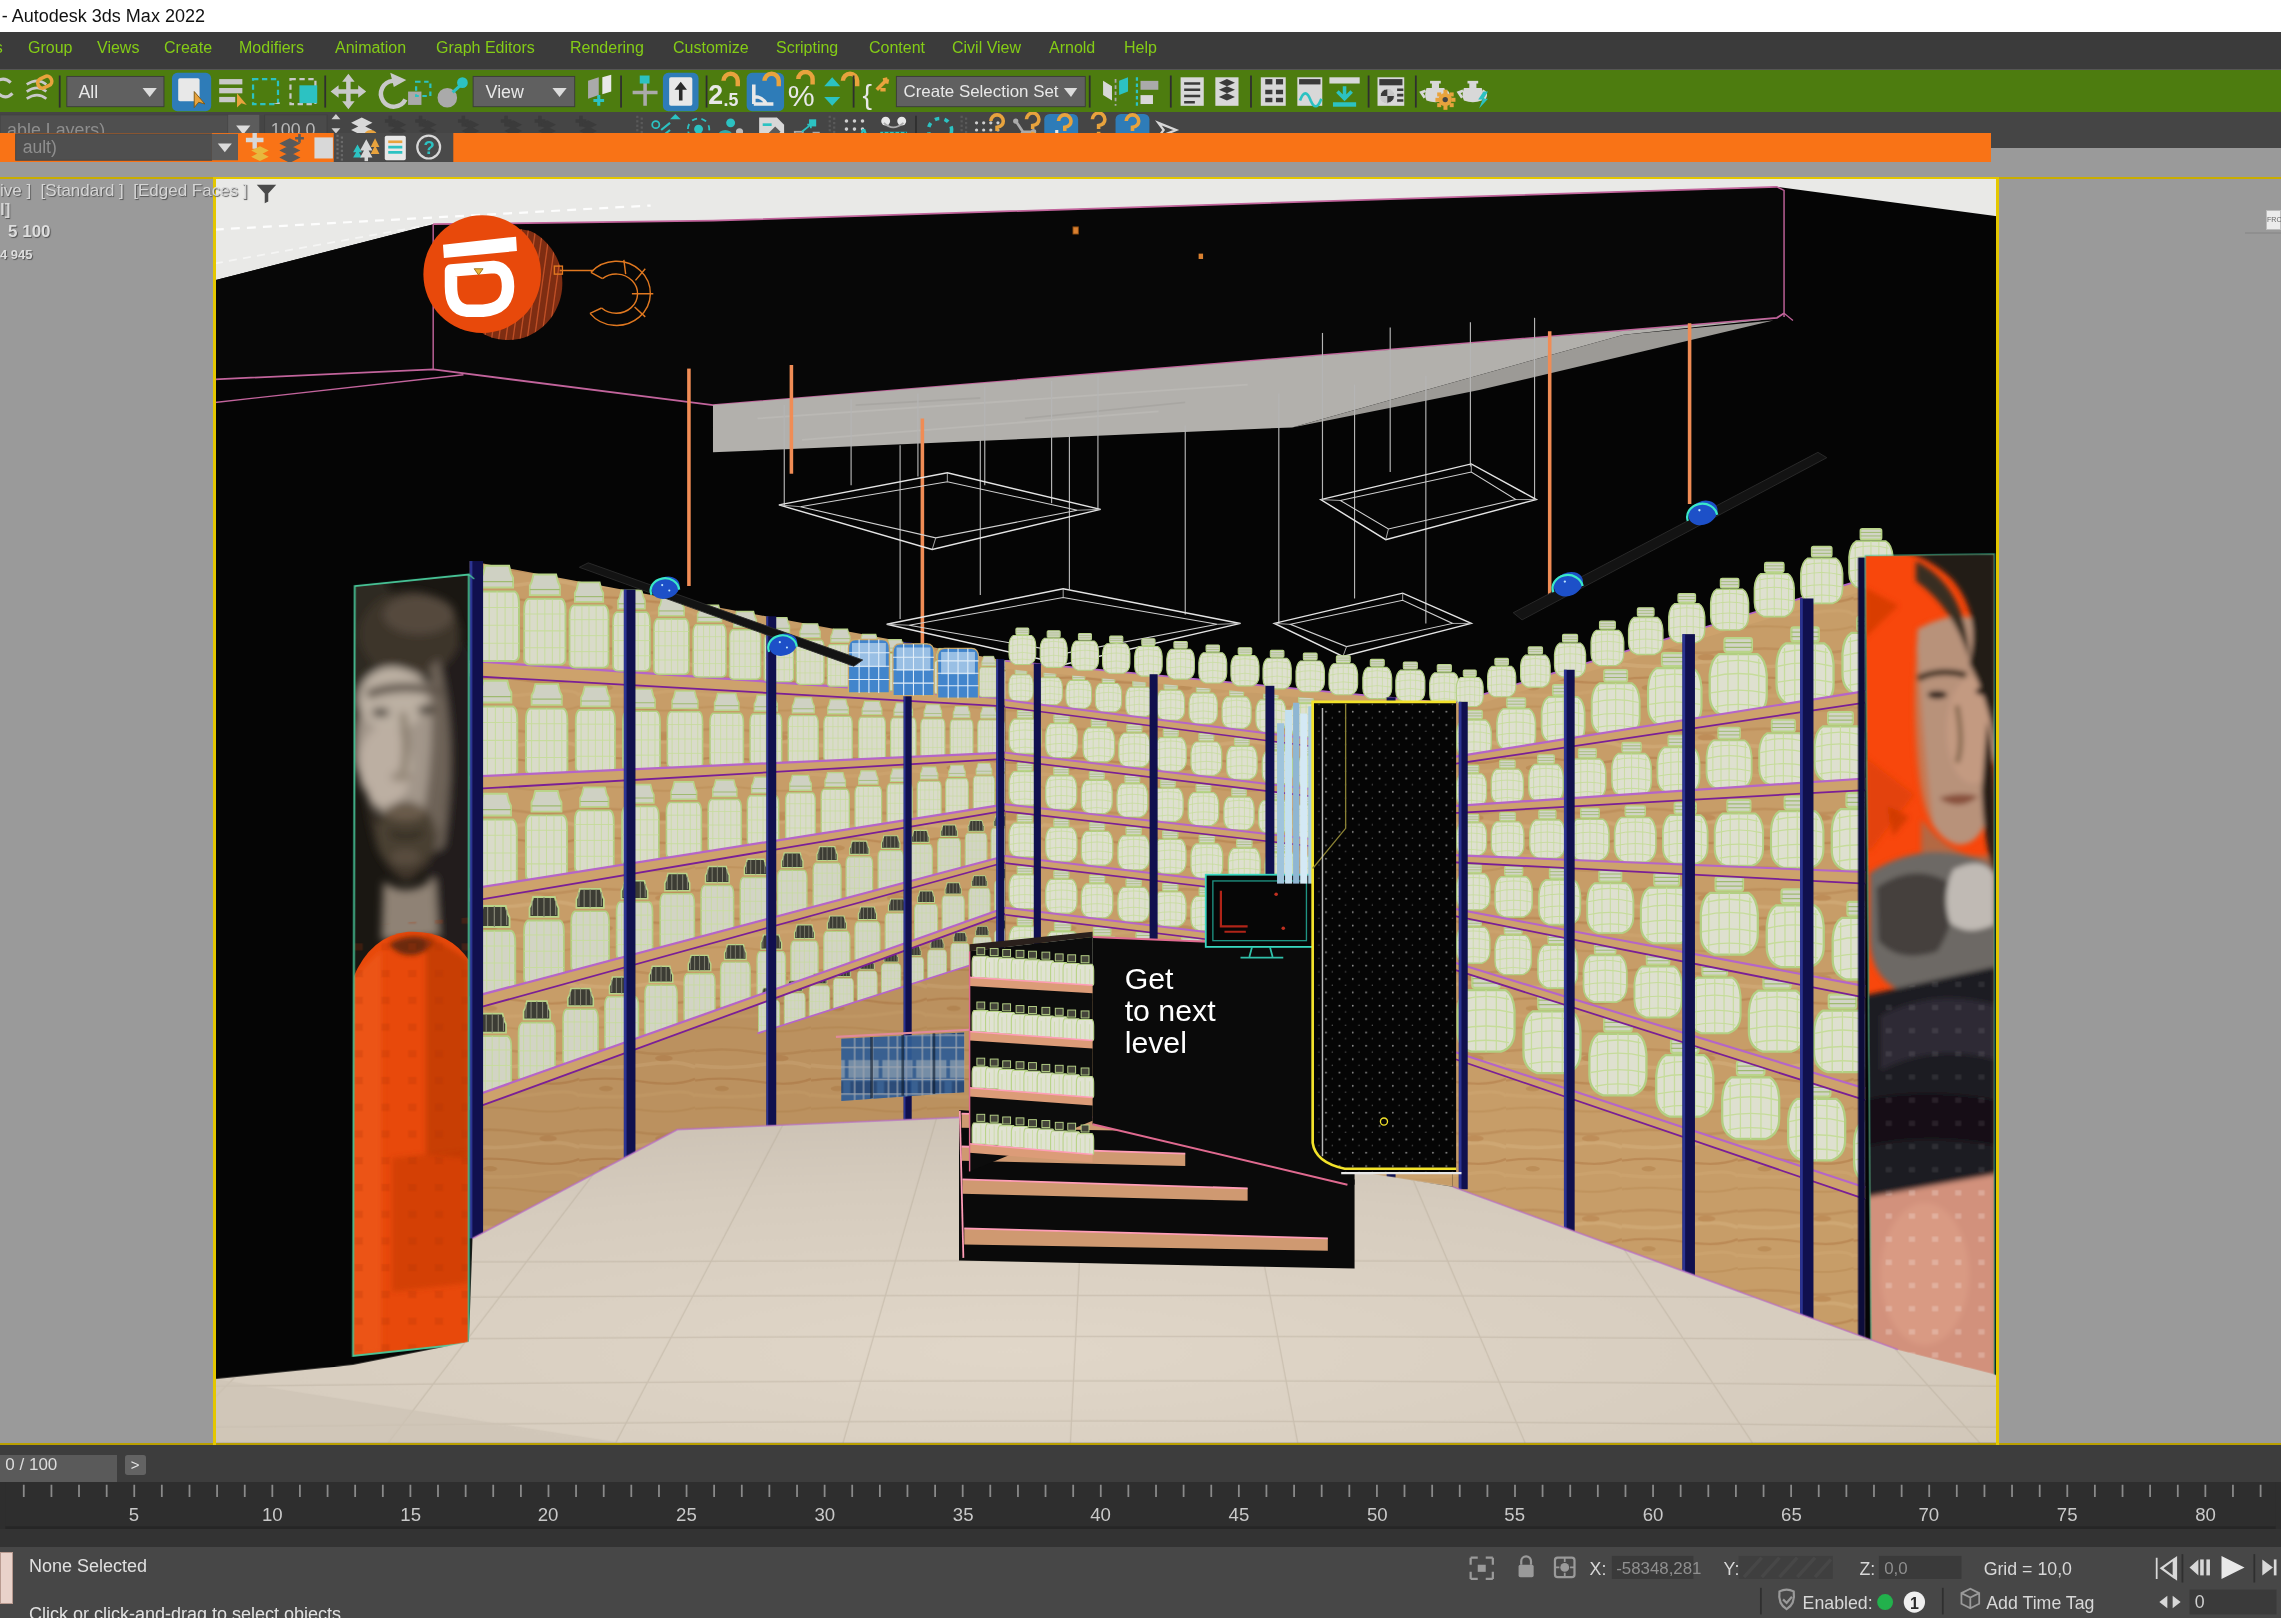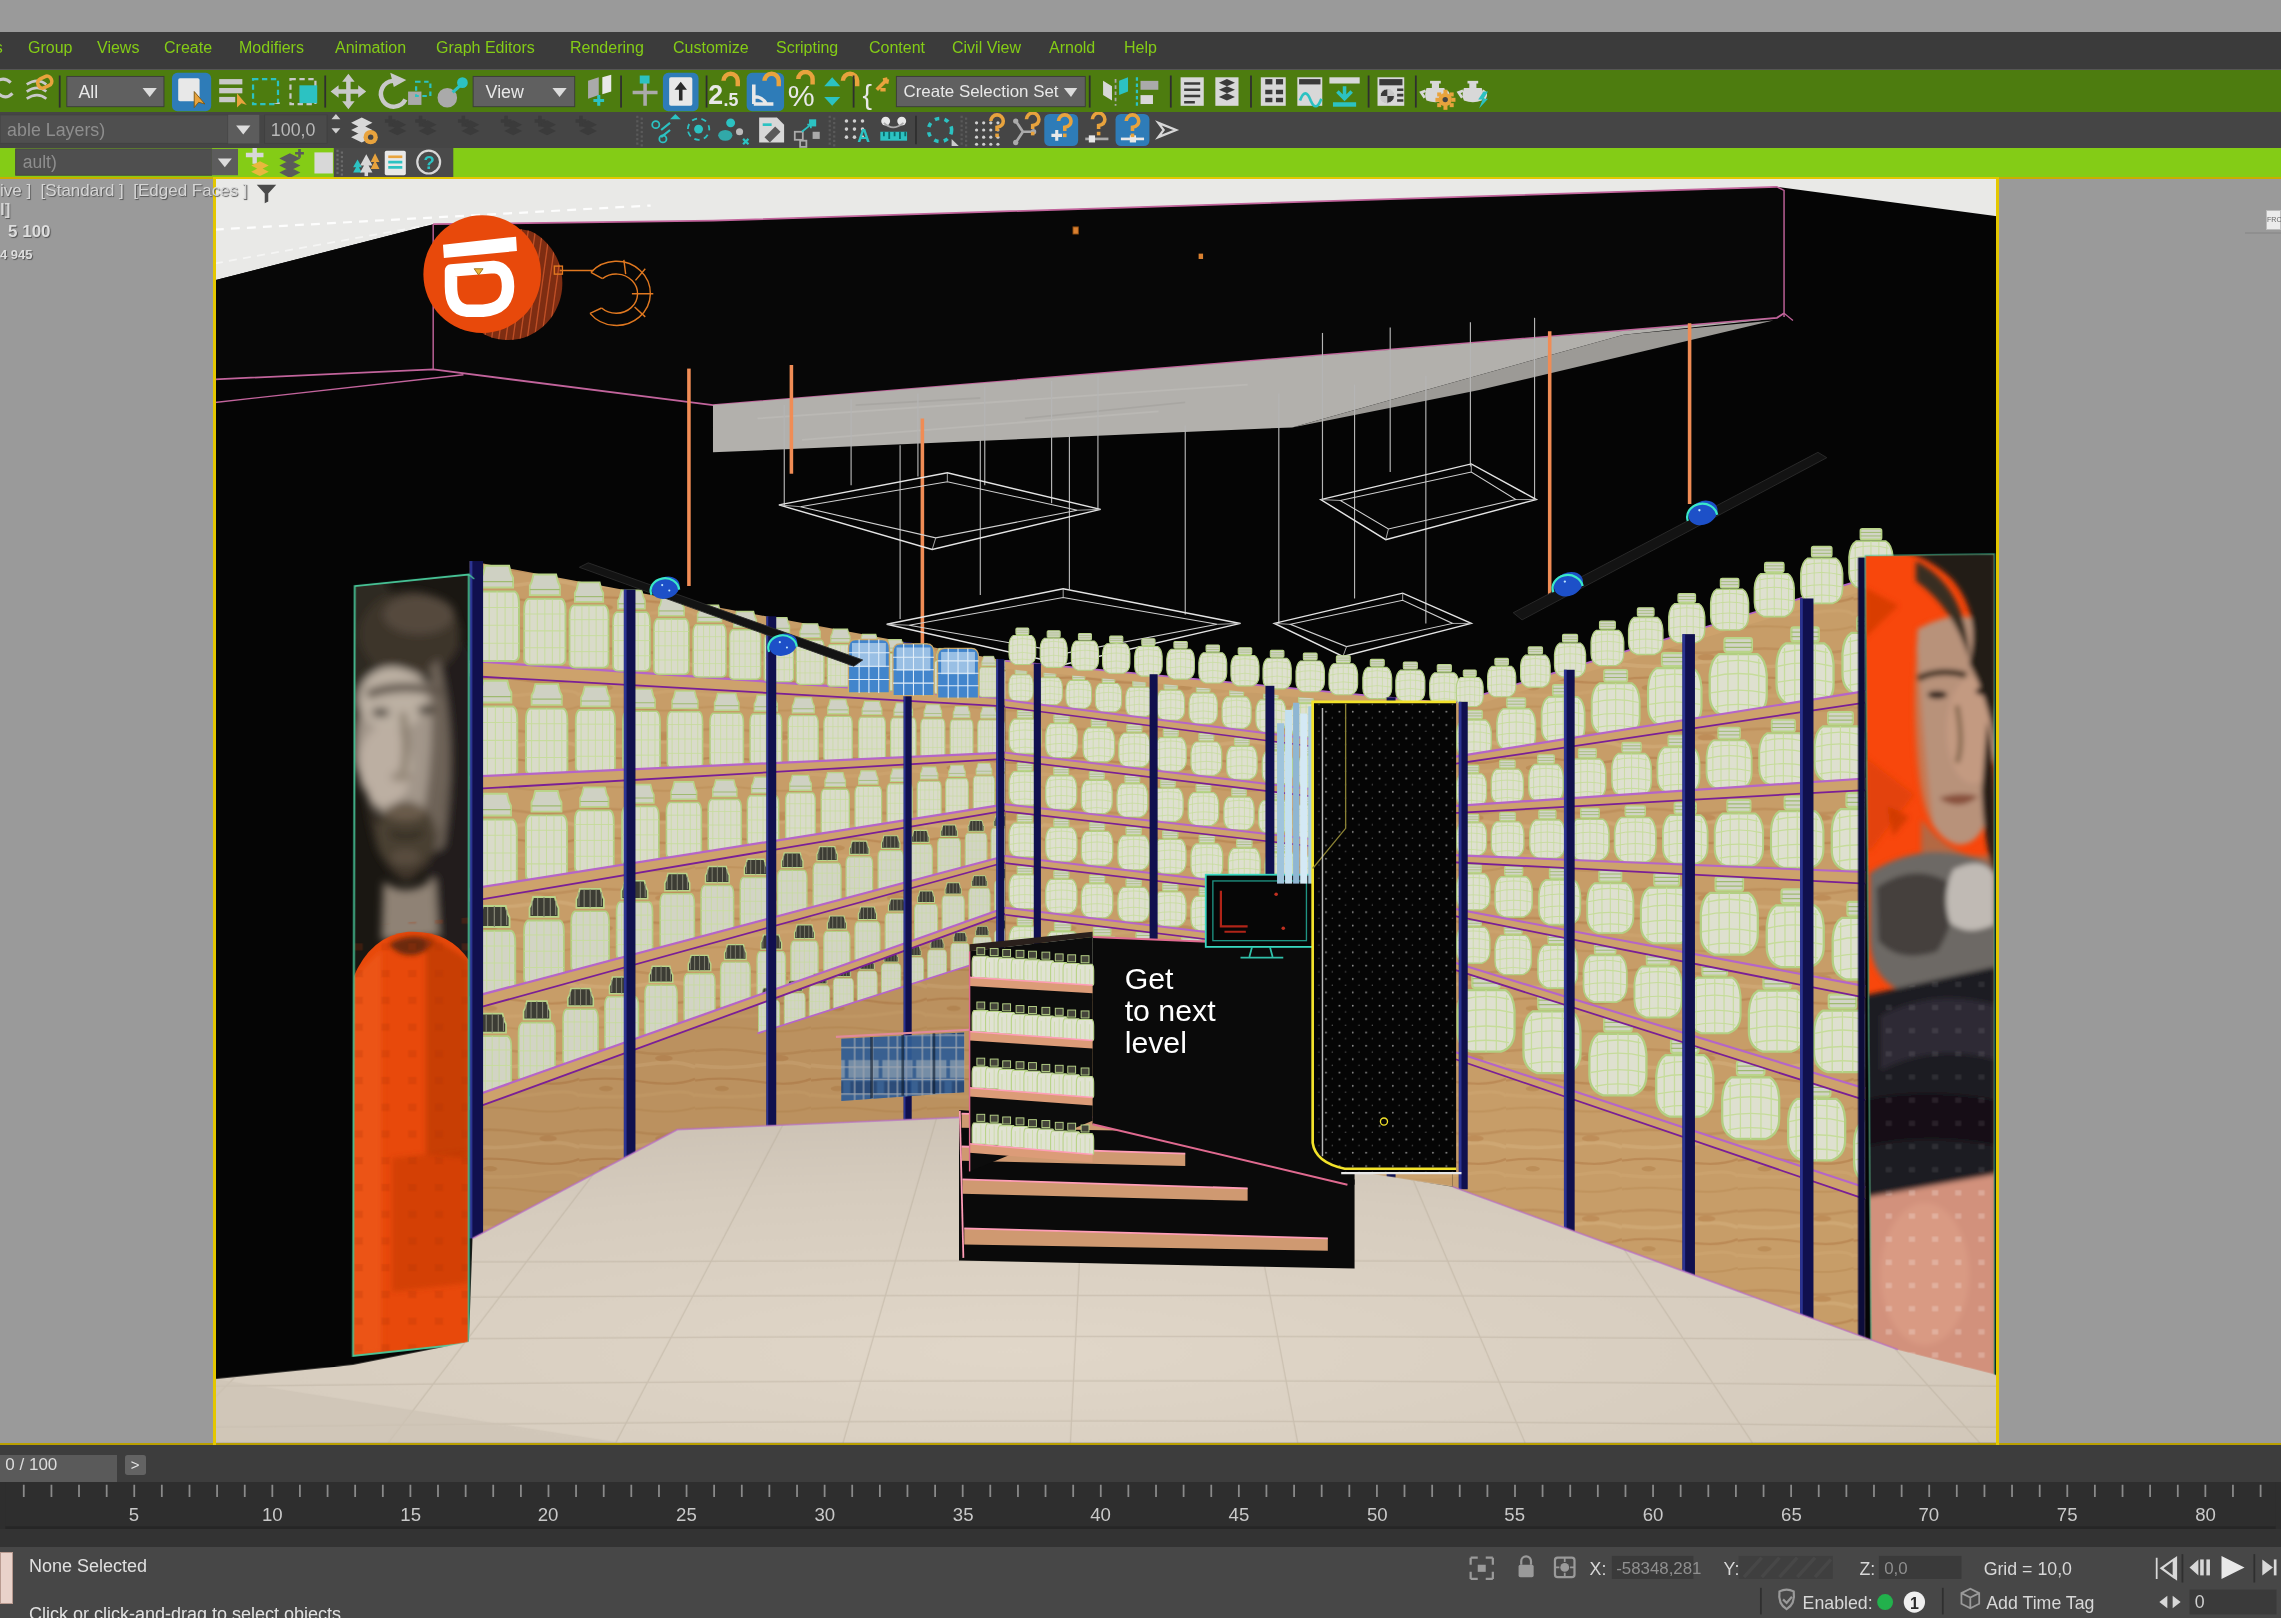--- a/index.html
+++ b/index.html
@@ -7,38 +7,39 @@
   #page{position:relative;width:2281px;height:1618px;overflow:hidden;background:#9a9a9a;}
   .abs{position:absolute;}
   
   #titlebar{left:0;top:0;width:2281px;height:32px;background:#ffffff;color:#111;
     font-size:18px;line-height:32px;}
   #menubar{left:0;top:32px;width:2281px;height:37px;background:#3b3b3b;color:#84cc16;
     font-size:16px;}
   #menubar span{position:absolute;top:7.1px;}
   #row1{left:0;top:69px;width:2281px;height:44px;background:#4d7c0f;border-top:0.9px solid #555;text-align:right;}
   #row2{left:0;top:112px;width:2281px;height:36px;background:#454545;text-align:right;}
-  #row3{left:0;top:148px;width:2281px;height:29px;background:#84cc16;}
+  #row3{left:0;top:133px;width:1991px;height:29px;background:#f97316;}
   
   #vp{left:0;top:177px;width:2281px;height:1268px;background:#9a9a9a;padding-left:16px;}
   #vptext{left:0;top:3.6px;color:#d6d6d6;font-size:17px;text-shadow:0.9px 0.9px 0.9px #555;z-index:6;}
   #stats{color:#dedede;font-weight:bold;font-size:17px;text-shadow:0.9px 0.9px 0.9px #555;z-index:6;}
   
   .yline{position:absolute;background:#c9ad00;}
   #scene{left:213px;top:0px;width:1785px;height:1268px;}
   
   #tlbar{left:0;top:1445px;width:2281px;height:37px;background:#3d3d3d;}
   #ruler{left:0;top:1482px;width:2281px;height:47px;background:#2e2e2e;}
   #substrip{left:0;top:1529px;width:2281px;height:18px;background:#333333;}
   #statusbar{left:0;top:1547px;width:2281px;height:73px;background:#474747;color:#e0e0e0;font-size:18px;}
 </style>
 </head>
 <body>
 <div id="page">
 
+  <div class="abs" id="titlebar"><span style="margin-left:1.8px">- Autodesk 3ds Max 2022</span></div>
 
   <div class="abs" id="menubar">
     <span style="left:-5.3px">s</span>
     <span style="left:28px">Group</span>
     <span style="left:97px">Views</span>
     <span style="left:164px">Create</span>
     <span style="left:239px">Modifiers</span>
     <span style="left:335px">Animation</span>
     <span style="left:436px">Graph Editors</span>
     <span style="left:570px">Rendering</span>

